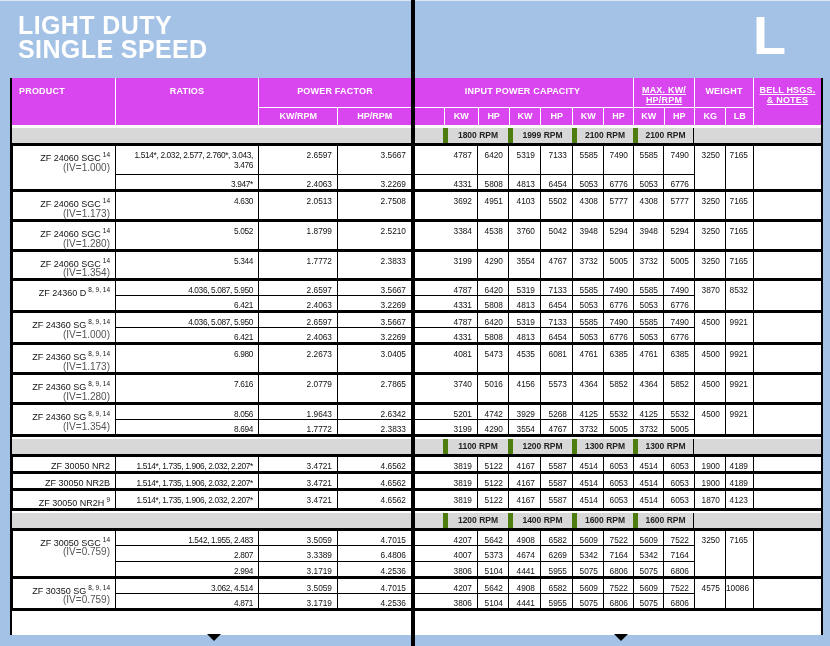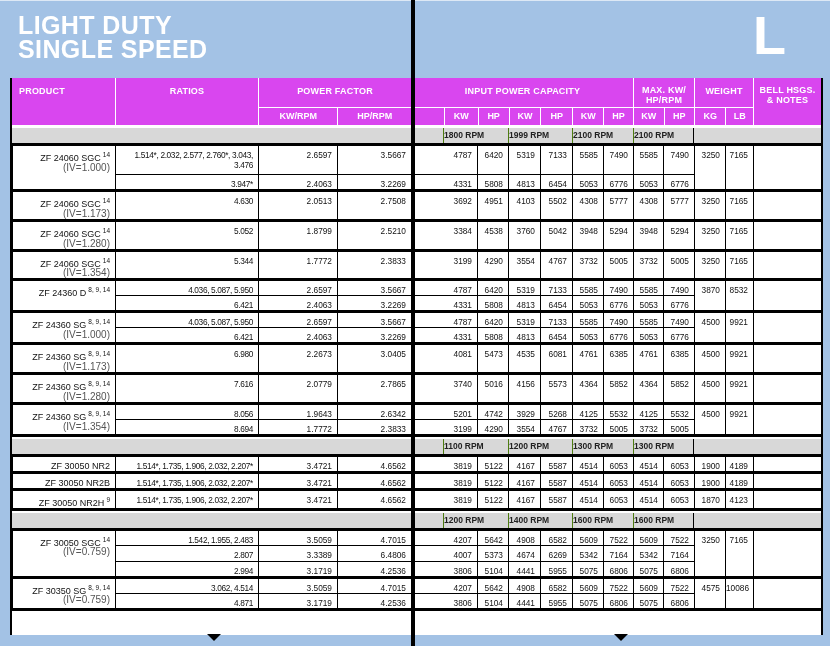--- a/index.html
+++ b/index.html
@@ -15,31 +15,31 @@
   .divider{position:absolute;left:411px;top:0;width:4px;height:646px;background:#000;z-index:30;}
   
   .content{position:absolute;left:10px;top:78px;width:813px;height:557px;background:#fff;
            border-left:2px solid #000;border-right:2px solid #000;box-sizing:border-box;overflow:hidden;}
   .content *{box-sizing:border-box;}
   
   .thead{display:flex;height:47px;background:#d946ef;color:#fff;font-size:9px;font-weight:bold;}
   .thead .grp{display:flex;flex-direction:column;border-left:1px solid #fff;}
   .thead .grp:first-child{border-left:none;}
   .lbl{flex:1;text-align:center;padding-top:8px;letter-spacing:0.2px;}
-  .lbl.two{line-height:9.5px;}
+  .lbl.two{line-height:9.5px;text-decoration:underline;}
   .lbl.left{text-align:left;padding-left:7px;}
   .sub{display:flex;height:18px;border-top:1px solid #fff;}
   .sub .sc{border-left:1px solid #fff;text-align:center;line-height:16px;}
   .sub .sc:first-child{border-left:none;}
   
   .band{display:flex;height:15px;background:#d8d8d8;margin-top:3px;
         font-size:8.5px;font-weight:bold;color:#222;}
   .band-later{margin-top:2px;}
   .band-spacer{width:431px;}
-  .band-cell{border-left:1px solid #4d7c0f;line-height:14px;}
+  .band-cell{border-left:5px solid #4d7c0f;text-align:center;line-height:14px;}
   .bc0{width:65px;} .bc1{width:64px;} .bc2{width:61px;} .bc3{width:61px;border-right:1px solid #000;}
   .band-rest{flex:1;}
   
   table.sect{border-collapse:collapse;table-layout:fixed;width:100%;
              border-top:2px solid #000;border-bottom:3px solid #000;margin:0;}
   table.sect td{border:1px solid #000;vertical-align:top;font-size:8.3px;line-height:10px;
                 padding:4px 5px 0 0;text-align:right;overflow:hidden;}
   tr.h16{height:16px;} tr.h26{height:26px;} tr.h30{height:30px;}
   tr.group-start td{border-top:3px solid #000;}
   td.product{text-align:left;padding:3px 2px 0 7px;line-height:11px;}

